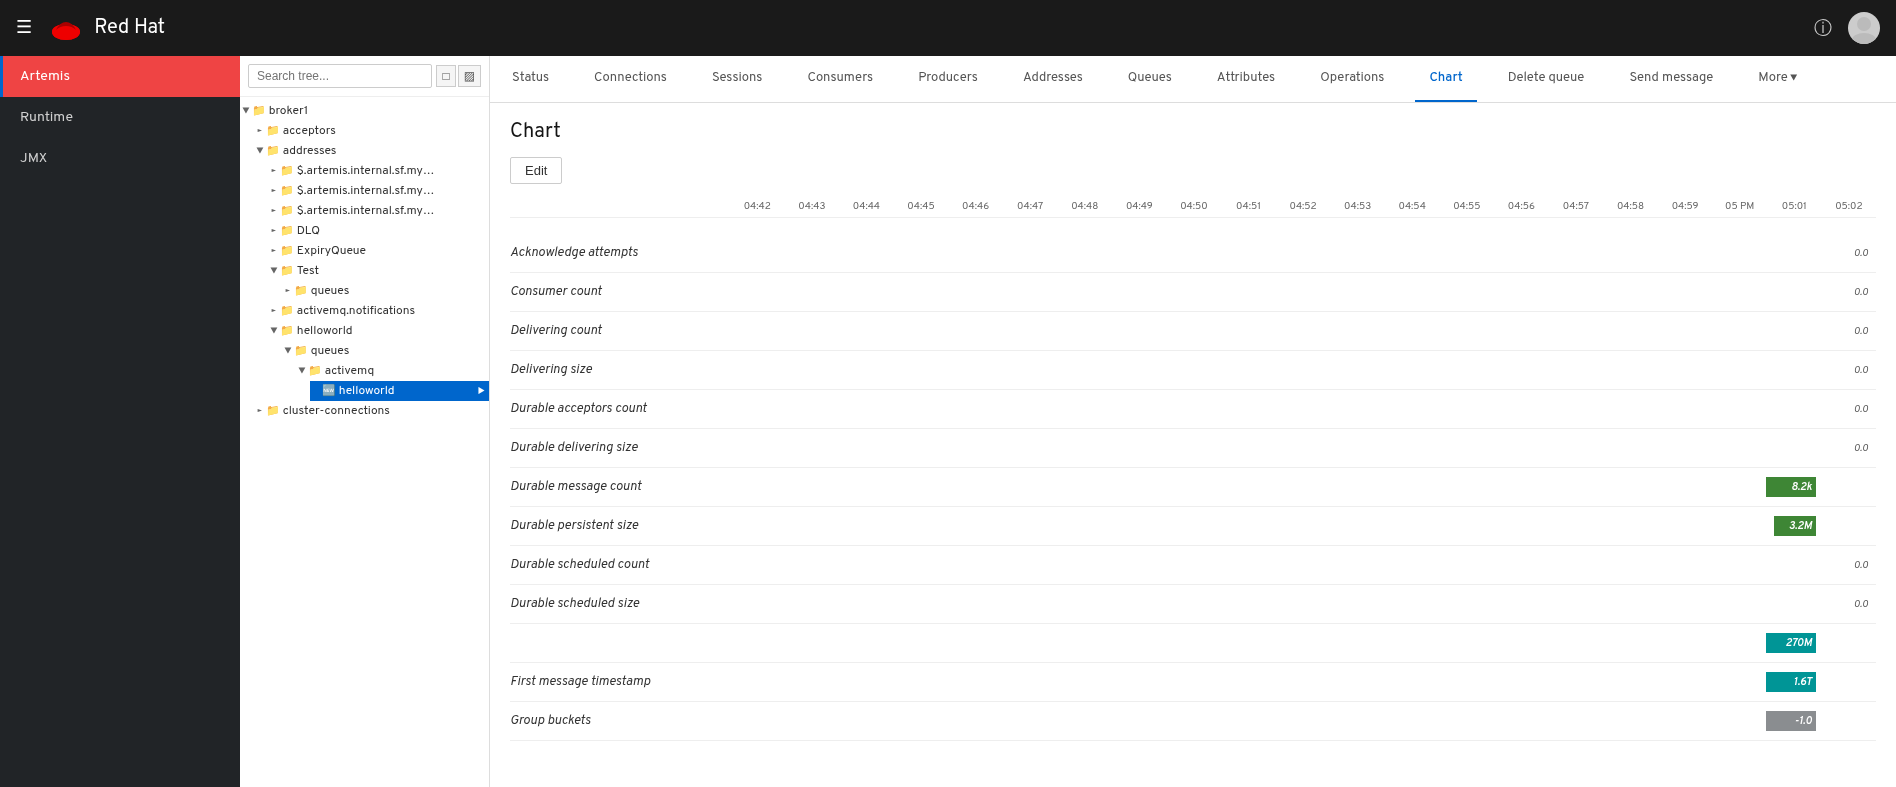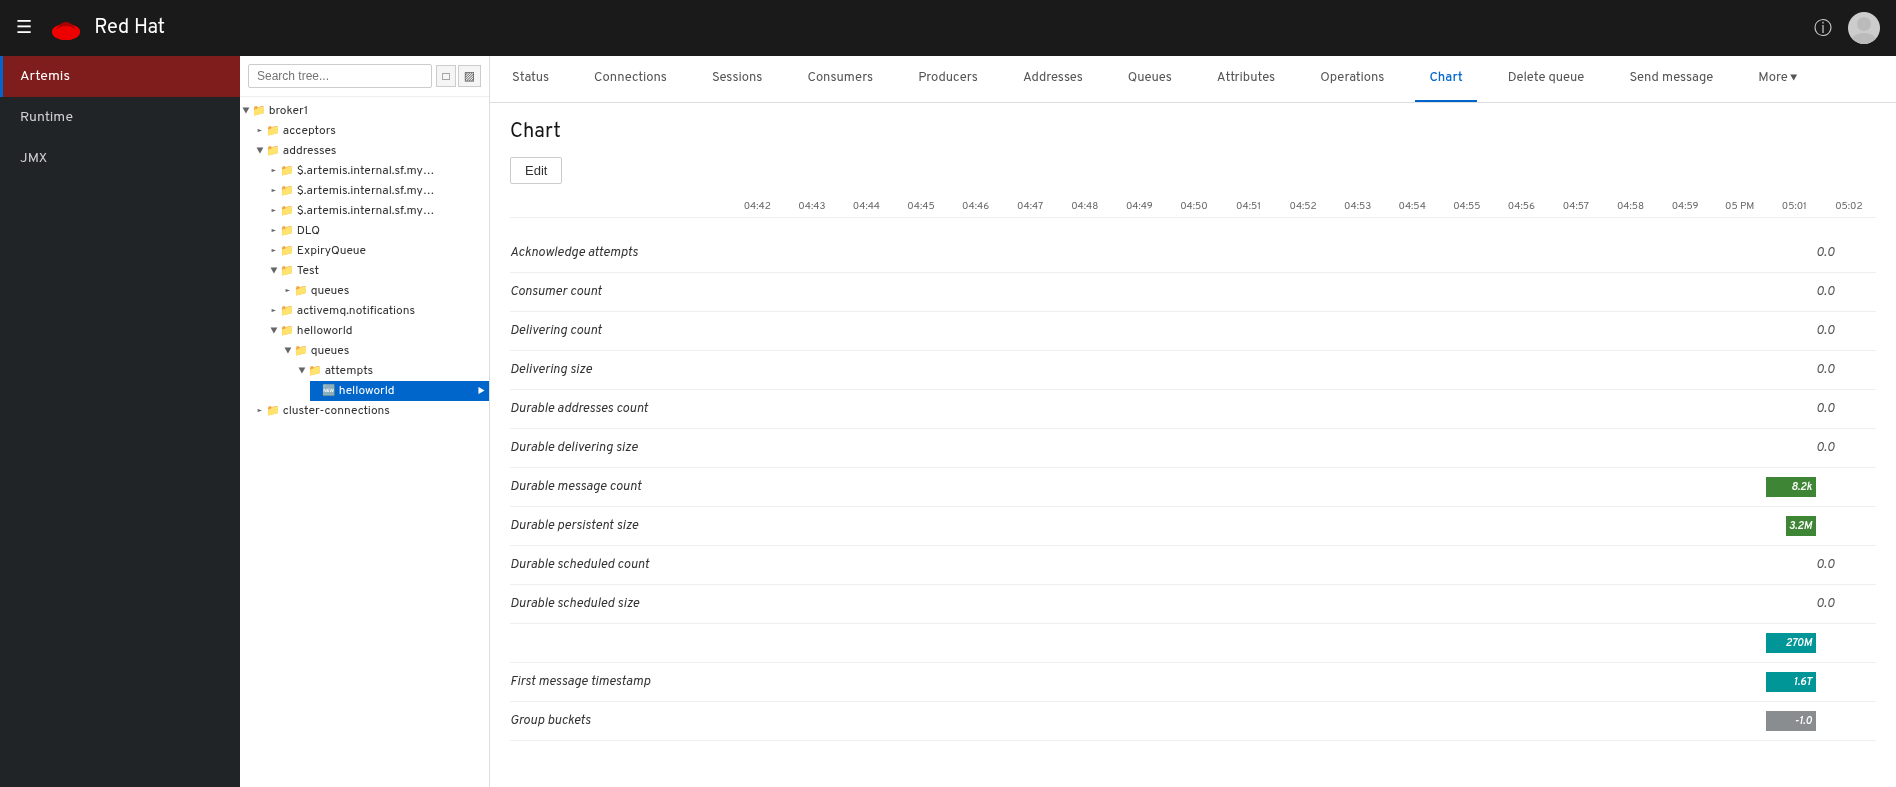--- a/index.html
+++ b/index.html
@@ -40,21 +40,21 @@
       padding: 12px 20px;
       cursor: pointer;
       font-size: 14px;
       color: #d0d0d0;
       display: block;
       text-decoration: none;
       position: relative;
     }
     .sidebar-item.active {
       color: #fff;
-      background: #7f1d1d;
+      background: #ef4444;
     }
     .sidebar-item.active::after {
       content: '';
       position: absolute;
       left: 0; top: 0; bottom: 0;
       width: 3px;
       background: #06c;
     }
 
     
@@ -180,21 +180,22 @@
       align-items: center;
       padding: 8px 0;
       border-bottom: 1px solid #eee;
       min-height: 36px;
       font-style: italic;
     }
     .metric-name { flex: 1; font-size: 13px; color: #333; }
     .metric-chart-area { flex: 0 0 900px; height: 20px; position: relative; margin-right: 0; }
     .metric-value {
       width: 60px;
-      font-size: 13px;
+      text-align: right;
+      font-size: 10px;
       color: #555;
       padding-right: 8px;
     }
     .metric-bar {
       position: absolute;
       right: 0;
       top: 0;
       height: 20px;
       display: flex;
       align-items: center;
@@ -339,21 +340,21 @@
                     <span class="tree-chevron">▼</span>
                     <span class="tree-folder-icon">📁</span>
                     <span class="tree-label">queues</span>
                   </div>
                   <div style="padding-left:14px">
 
                     <div class="tree-node">
                       <div class="tree-node-row">
                         <span class="tree-chevron">▼</span>
                         <span class="tree-folder-icon">📁</span>
-                        <span class="tree-label">attempts</span>
+                        <span class="tree-label">activemq</span>
                       </div>
                       <div style="padding-left:14px">
 
                         <div class="tree-node-row selected">
                           <span class="tree-chevron">&nbsp;</span>
                           <span class="tree-folder-icon">🆕</span>
                           <span class="tree-label">helloworld</span>
                           <span class="tree-arrow-right">▶</span>
                         </div>
                       </div>
@@ -443,40 +444,40 @@
             <div class="metric-name">Delivering count</div>
             <div class="metric-chart-area" style="flex: 1 1 0%; height: 22px; position: relative;"></div>
             <div class="metric-value">0.0</div>
           </div>
           <div class="metric-row">
             <div class="metric-name">Delivering size</div>
             <div class="metric-chart-area" style="flex: 1 1 0%; height: 22px; position: relative;"></div>
             <div class="metric-value">0.0</div>
           </div>
           <div class="metric-row">
-            <div class="metric-name">Durable addresses count</div>
+            <div class="metric-name">Durable acceptors count</div>
             <div class="metric-chart-area" style="flex: 1 1 0%; height: 22px; position: relative;"></div>
             <div class="metric-value">0.0</div>
           </div>
           <div class="metric-row">
             <div class="metric-name">Durable delivering size</div>
             <div class="metric-chart-area" style="flex: 1 1 0%; height: 22px; position: relative;"></div>
             <div class="metric-value">0.0</div>
           </div>
           <div class="metric-row">
             <div class="metric-name">Durable message count</div>
             <div class="metric-chart-area" style="flex: 1 1 0%; height: 22px; position: relative;">
               <div class="metric-bar bar-green" style="width: 50px; right: 0px; position: absolute; top: 1px; height: 20px; display: flex; align-items: center; justify-content: flex-end; padding-right: 4px; font-size: 11px; color: rgb(255, 255, 255); font-weight: 600;">8.2k</div>
             </div>
             <div class="metric-value"></div>
           </div>
           <div class="metric-row">
             <div class="metric-name">Durable persistent size</div>
             <div class="metric-chart-area" style="flex: 1 1 0%; height: 22px; position: relative;">
-              <div class="metric-bar bar-green" style="width: 30px; right: 0px; position: absolute; top: 1px; height: 20px; display: flex; align-items: center; justify-content: flex-end; padding-right: 4px; font-size: 11px; color: rgb(255, 255, 255); font-weight: 600;">3.2M</div>
+              <div class="metric-bar bar-green" style="width: 42px; right: 0px; position: absolute; top: 1px; height: 20px; display: flex; align-items: center; justify-content: flex-end; padding-right: 4px; font-size: 11px; color: rgb(255, 255, 255); font-weight: 600;">3.2M</div>
             </div>
             <div class="metric-value"></div>
           </div>
           <div class="metric-row">
             <div class="metric-name">Durable scheduled count</div>
             <div class="metric-chart-area" style="flex: 1 1 0%; height: 22px; position: relative;"></div>
             <div class="metric-value">0.0</div>
           </div>
           <div class="metric-row">
             <div class="metric-name">Durable scheduled size</div>

